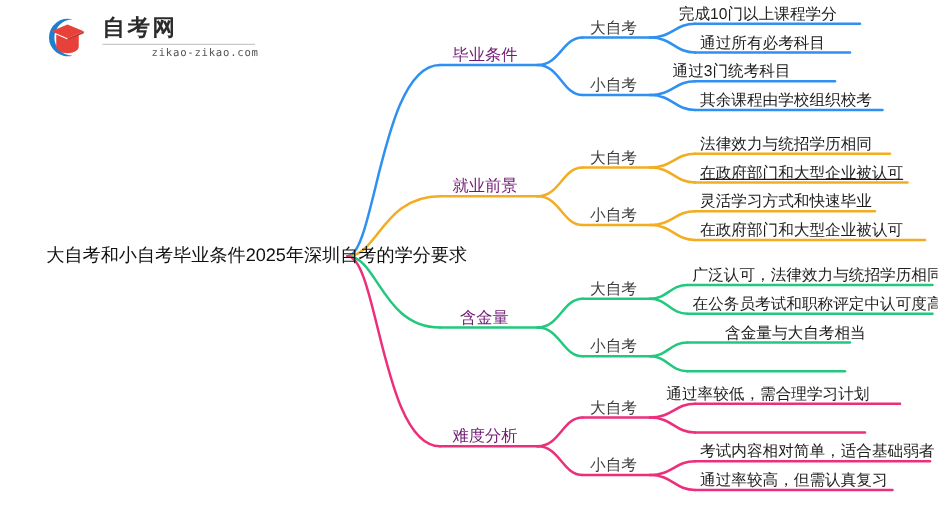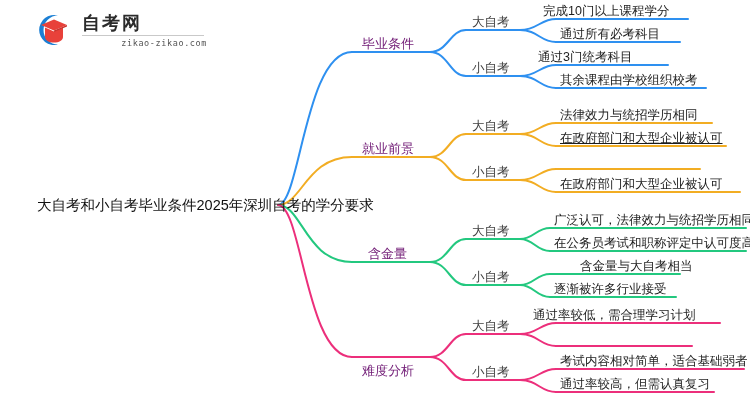--- a/index.html
+++ b/index.html
@@ -205,33 +205,33 @@
   <div class="node leaf-label" style="left:538px; top:51px;">通过3门统考科目</div>
   <div class="node leaf-label" style="left:560px; top:74px;">其余课程由学校组织校考</div>
 
   <div class="node branch-label" style="left:362px; top:142px;">就业前景</div>
 
   <div class="node sub-label" style="left:472px; top:120px;">大自考</div>
   <div class="node sub-label" style="left:472px; top:166px;">小自考</div>
 
   <div class="node leaf-label" style="left:560px; top:109px;">法律效力与统招学历相同</div>
   <div class="node leaf-label" style="left:560px; top:132px;text-decoration:underline;">在政府部门和大型企业被认可</div>
+  <div class="node leaf-label" style="left:560px; top:155px;">灵活学习方式和快速毕业</div>
   <div class="node leaf-label" style="left:560px; top:178px;">在政府部门和大型企业被认可</div>
 
   <div class="node branch-label" style="left:368px; top:247px;">含金量</div>
 
   <div class="node sub-label" style="left:472px; top:225px;">大自考</div>
   <div class="node sub-label" style="left:472px; top:271px;">小自考</div>
 
   <div class="node leaf-label" style="left:554px; top:214px;">广泛认可，法律效力与统招学历相同</div>
   <div class="node leaf-label" style="left:554px; top:237px;">在公务员考试和职称评定中认可度高</div>
   <div class="node leaf-label" style="left:554px; top:260px;margin-left:26px;">含金量与大自考相当</div>
-  <div class="node leaf-label" style="left:554px; top:283px;">逐渐被许多行业接受</div>
-
-  <div class="node branch-label" style="left:362px; top:342px;margin-top:22px;">难度分析</div>
+
+  <div class="node branch-label" style="left:362px; top:342px;">难度分析</div>
 
   <div class="node sub-label" style="left:472px; top:320px;">大自考</div>
   <div class="node sub-label" style="left:472px; top:366px;">小自考</div>
 
   <div class="node leaf-label" style="left:533px; top:309px;">通过率较低，需合理学习计划</div>
   <div class="node leaf-label" style="left:560px; top:355px;">考试内容相对简单，适合基础弱者</div>
   <div class="node leaf-label" style="left:560px; top:378px;">通过率较高，但需认真复习</div>
 
 </div>
 

